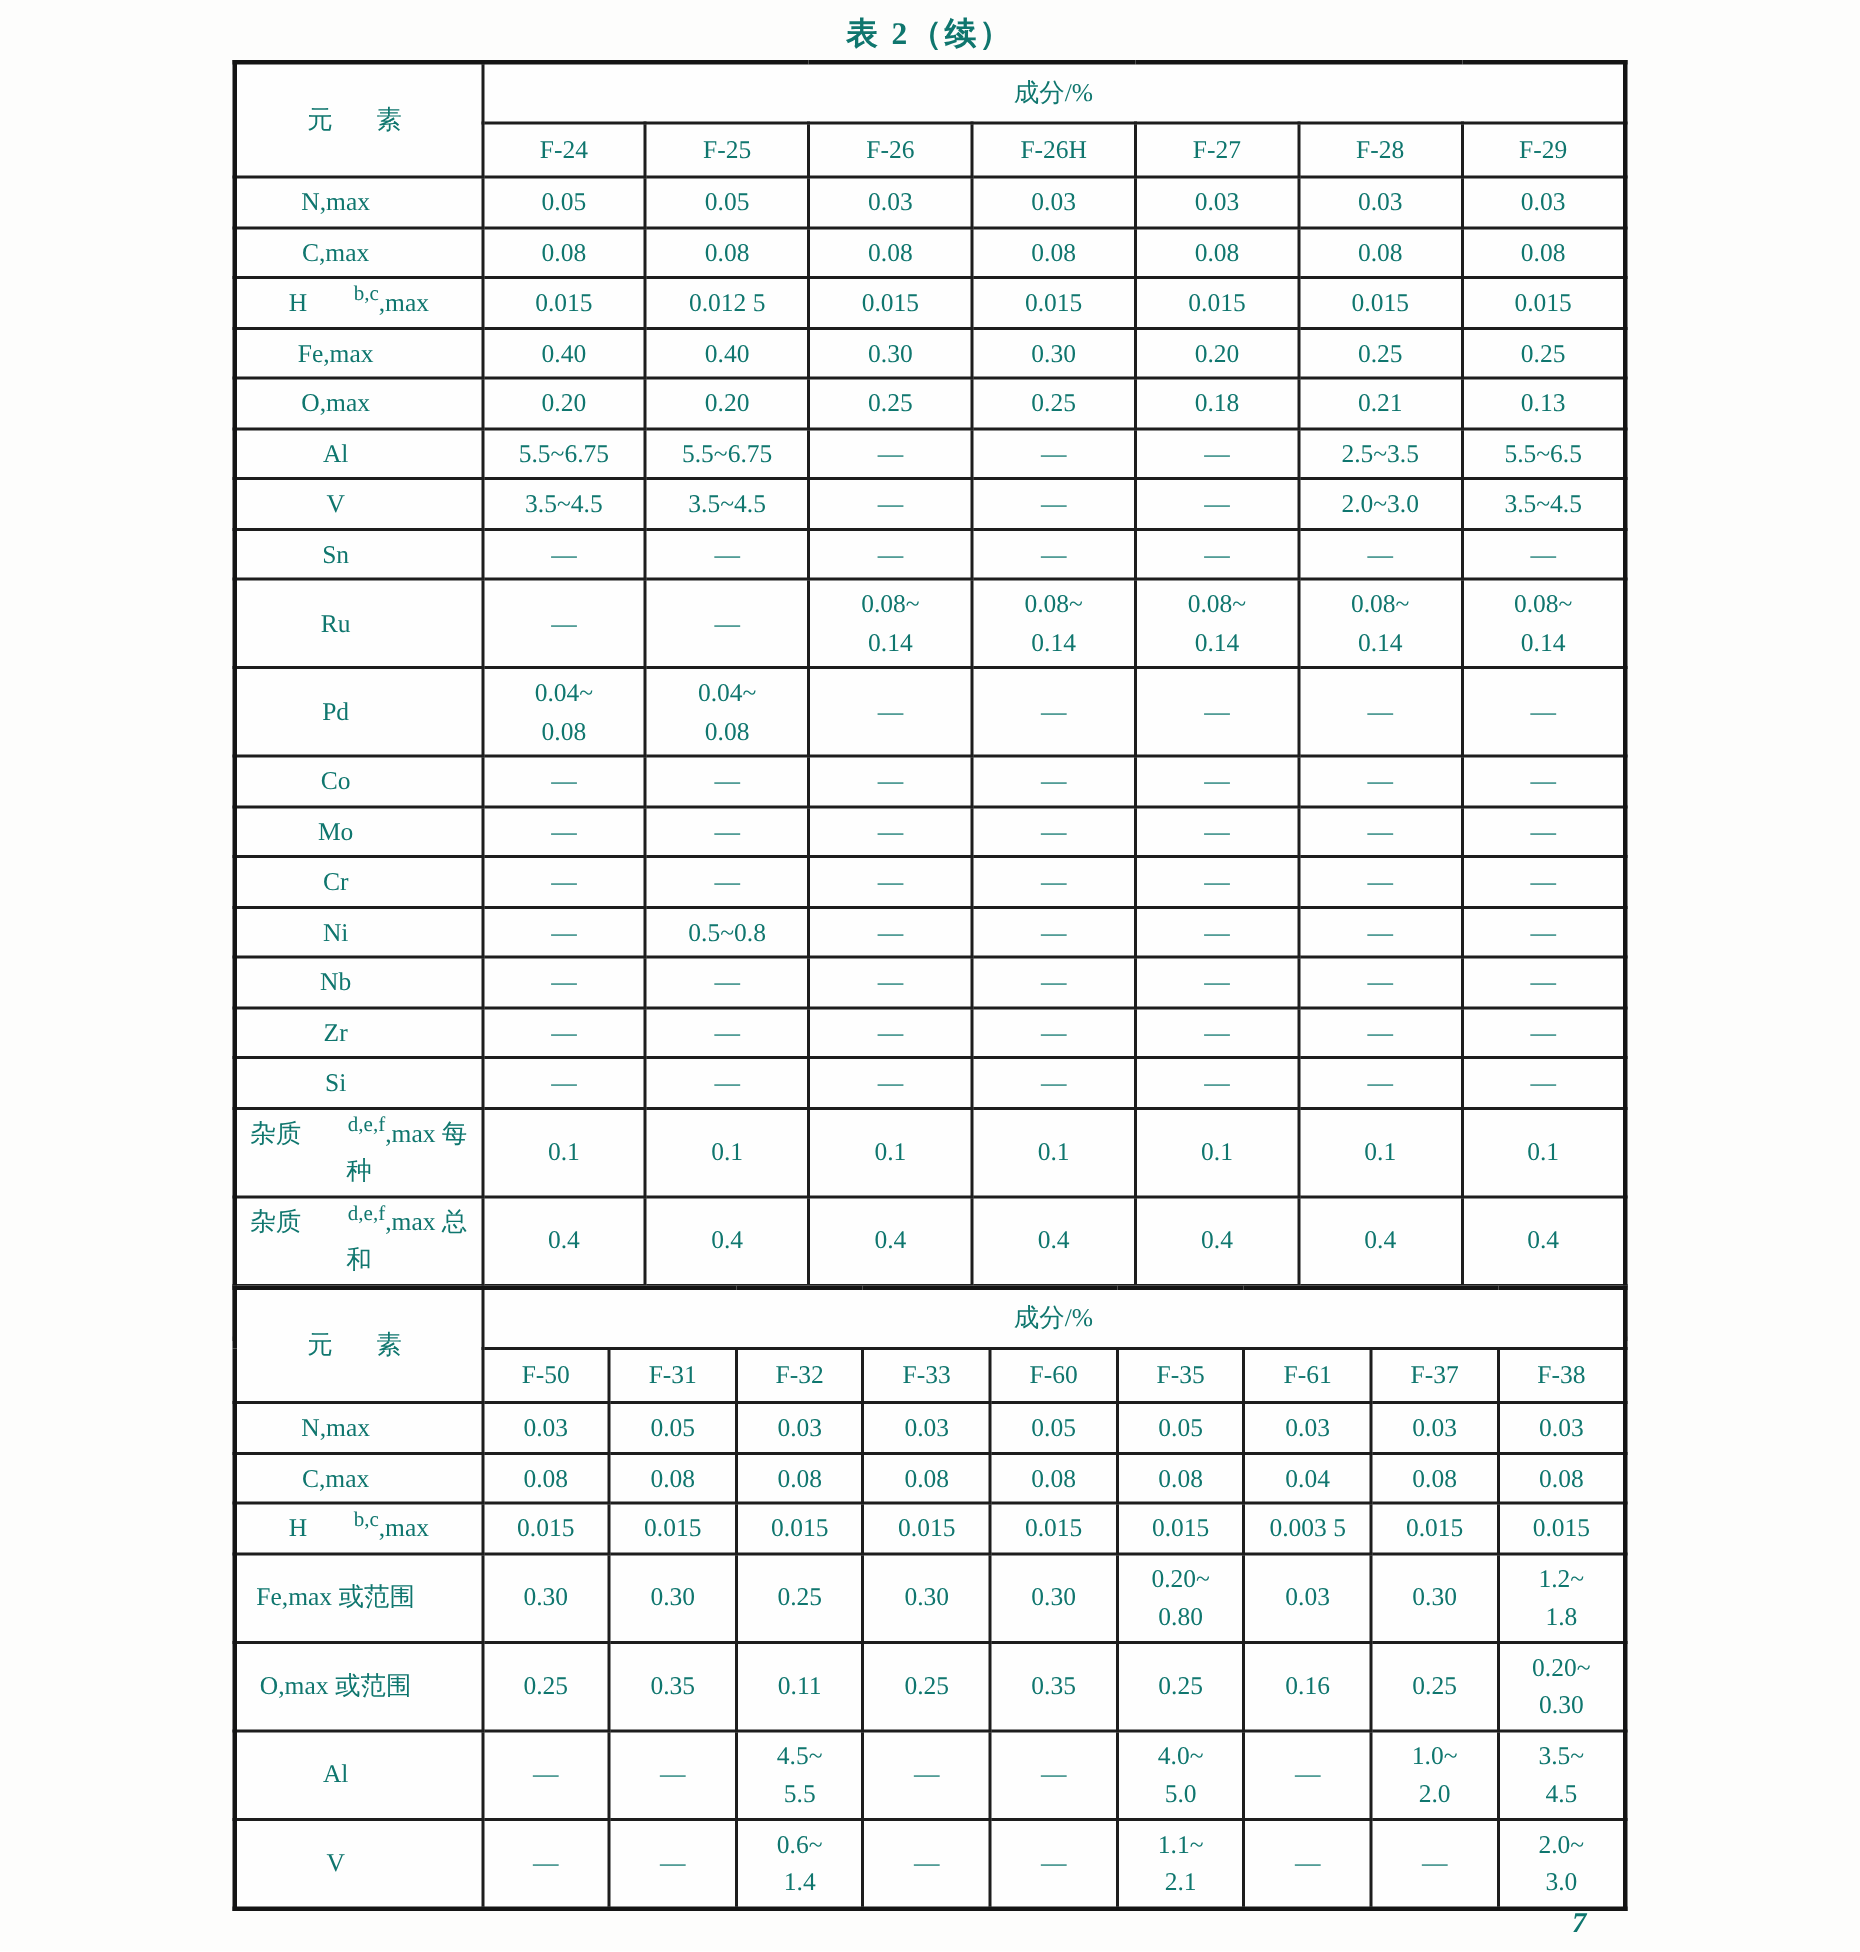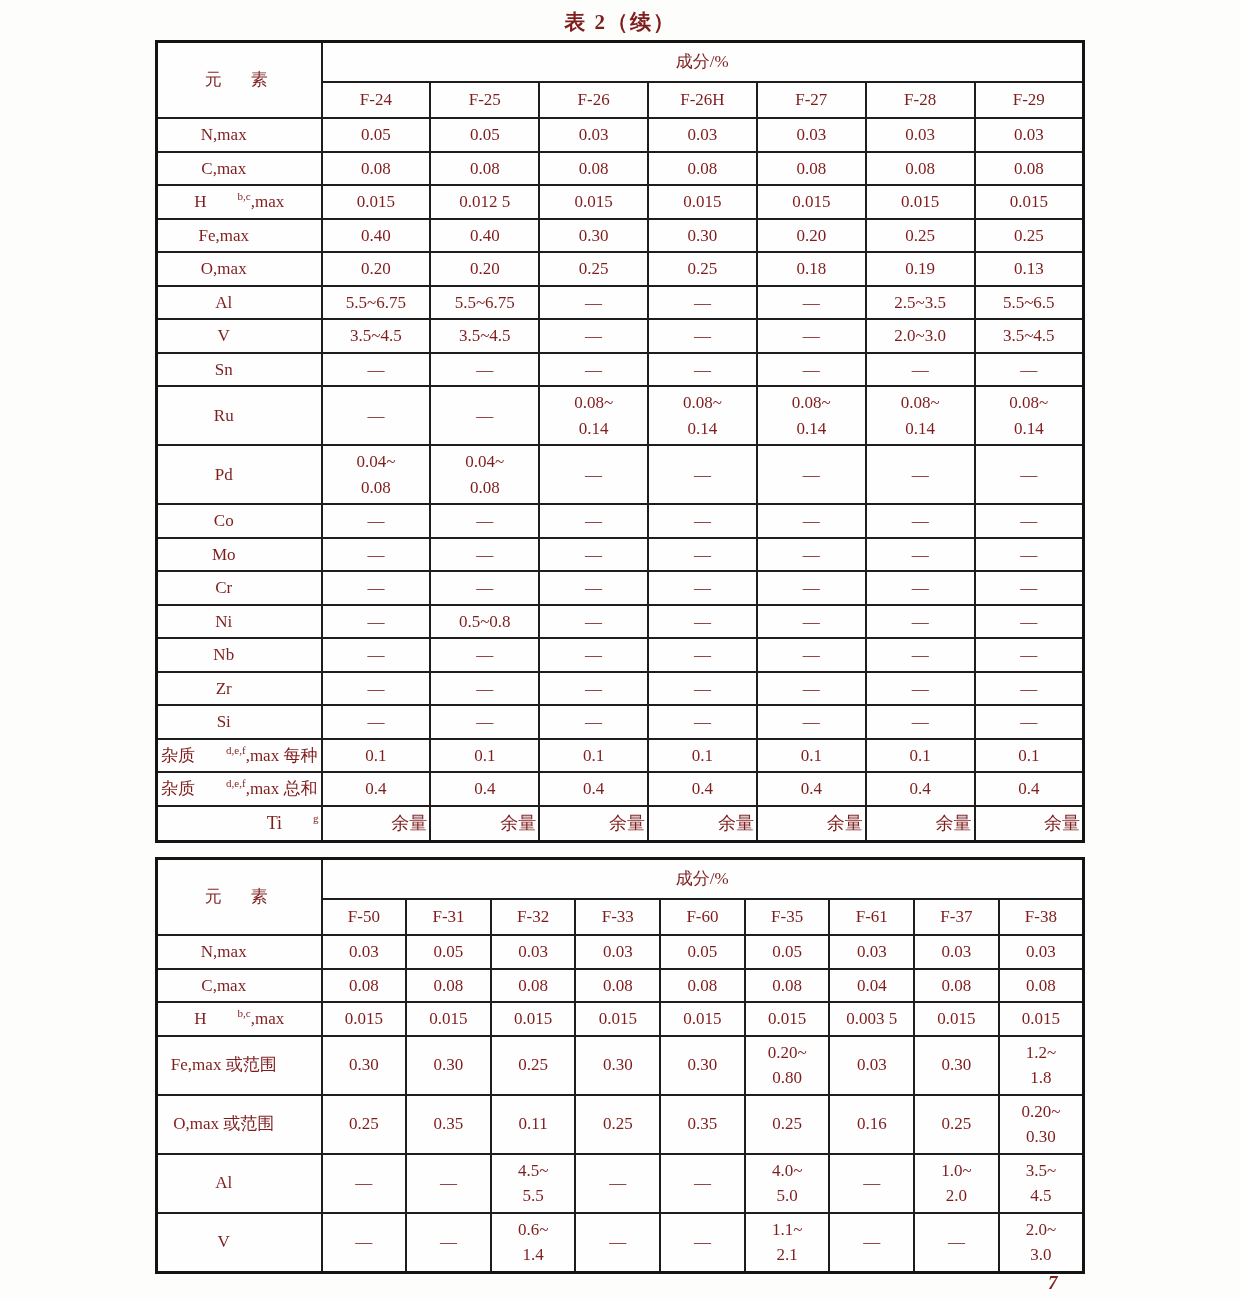--- a/index.html
+++ b/index.html
@@ -7,21 +7,21 @@
     padding: 0;
     background: #ffffff;
   }
   #page {
     position: relative;
     width: 1240px;
     height: 1301px;
     background: #fdfdfc;
     overflow: hidden;
     font-family: "Liberation Serif", "DejaVu Serif", serif;
-    color: #7f1d1d;
+    color: #0f766e;
   }
   #doc-title {
     position: absolute;
     top: 8px;
     left: 155px;
     width: 930px;
     text-align: center;
     font-size: 21px;
     font-weight: bold;
     letter-spacing: 2px;
@@ -59,21 +59,21 @@
     height: 32px;
     border-bottom: 3px solid #141414;
   }
   .grade-head {
     height: 28px;
     border-bottom: 3px solid #141414;
     margin-left: 17px;
   }
   .comp-table tbody tr { height: 22px; }
   .label-cell sup, .label-cell .sup {
-    font-size: 11px;
+    font-size: 14px;
     vertical-align: super;
     line-height: 0;
     padding-left: 31px;
   }
   tr.bold-row { height: 42px; }
   tr.bold-row td {
     font-weight: normal;
     font-size: 18px;
     text-align: right;
   }
@@ -159,21 +159,21 @@
           <td class="value-cell">0.25</td>
           <td class="value-cell">0.25</td>
         </tr>
         <tr>
           <td class="label-cell"><span>O,max</span><sup></sup><span></span></td>
           <td class="value-cell">0.20</td>
           <td class="value-cell">0.20</td>
           <td class="value-cell">0.25</td>
           <td class="value-cell">0.25</td>
           <td class="value-cell">0.18</td>
-          <td class="value-cell">0.19</td>
+          <td class="value-cell">0.21</td>
           <td class="value-cell">0.13</td>
         </tr>
         <tr>
           <td class="label-cell"><span>Al</span><sup></sup><span></span></td>
           <td class="value-cell">5.5~6.75</td>
           <td class="value-cell">5.5~6.75</td>
           <td class="value-cell">—</td>
           <td class="value-cell">—</td>
           <td class="value-cell">—</td>
           <td class="value-cell">2.5~3.5</td>

